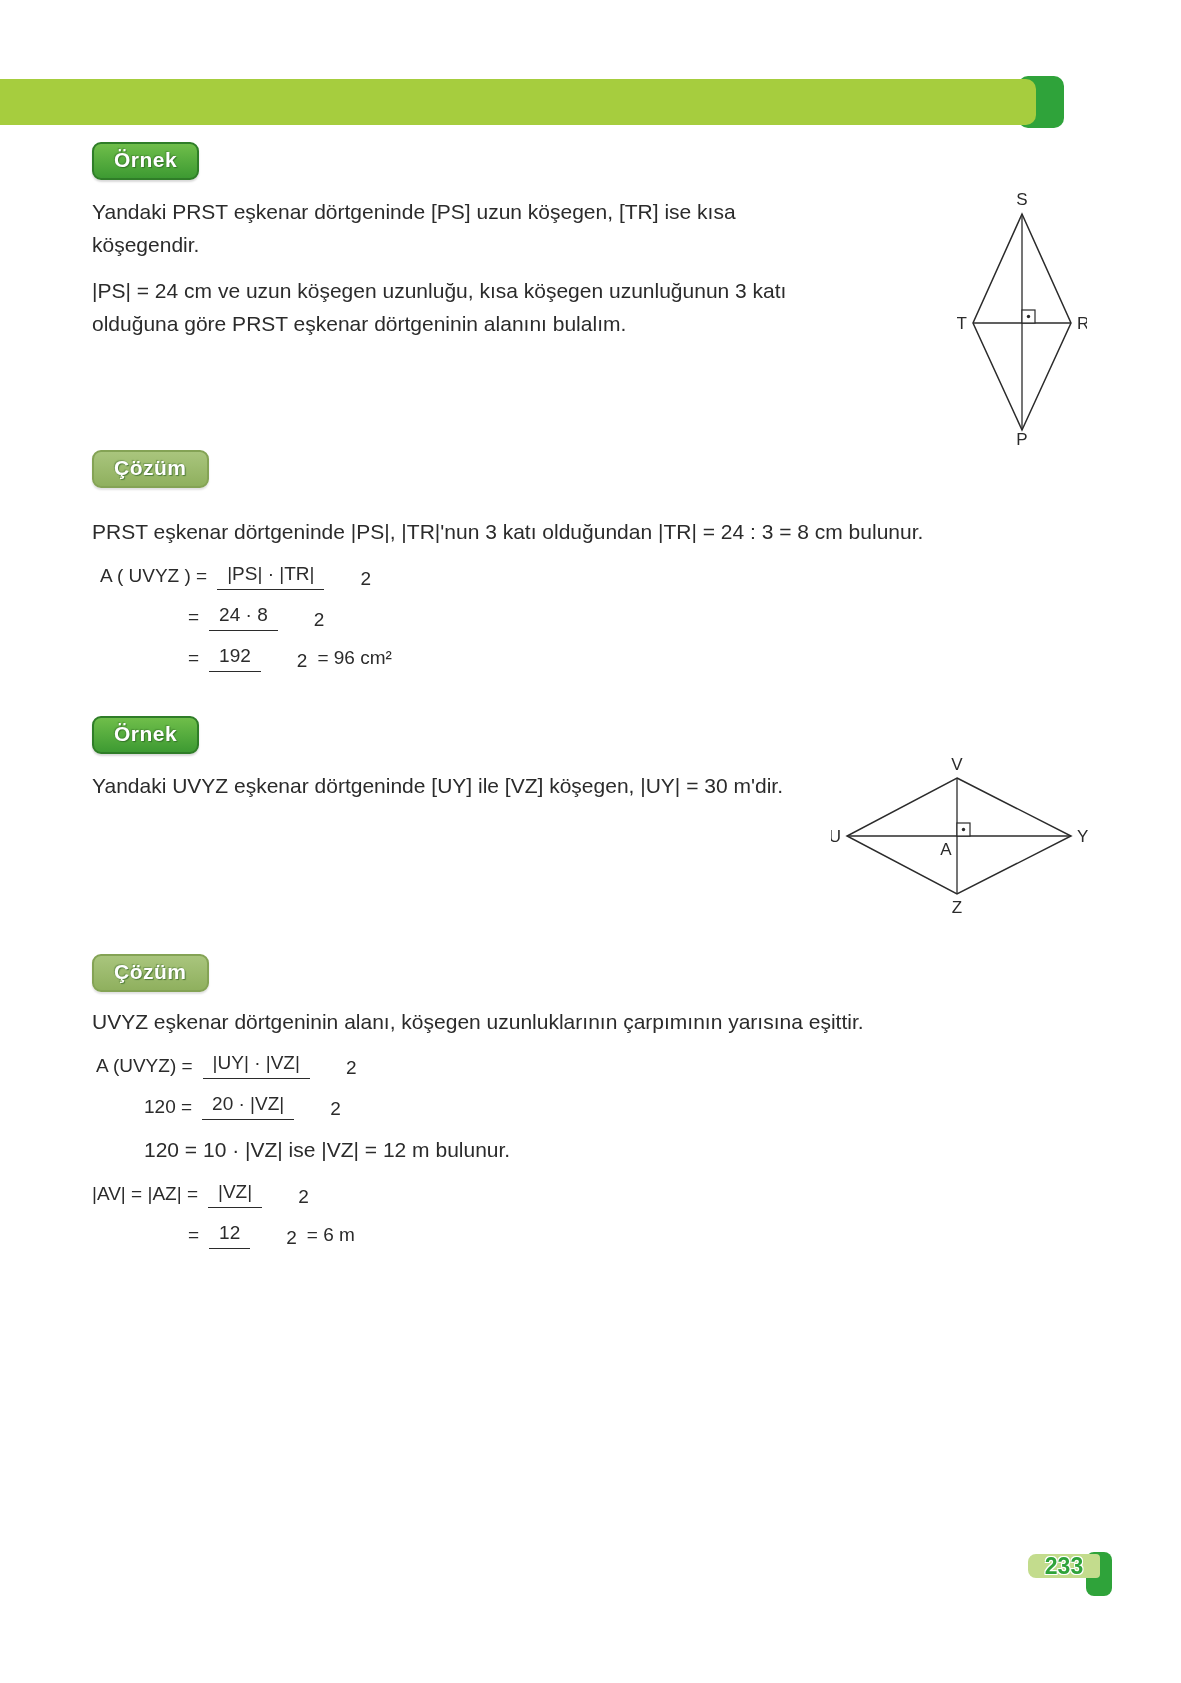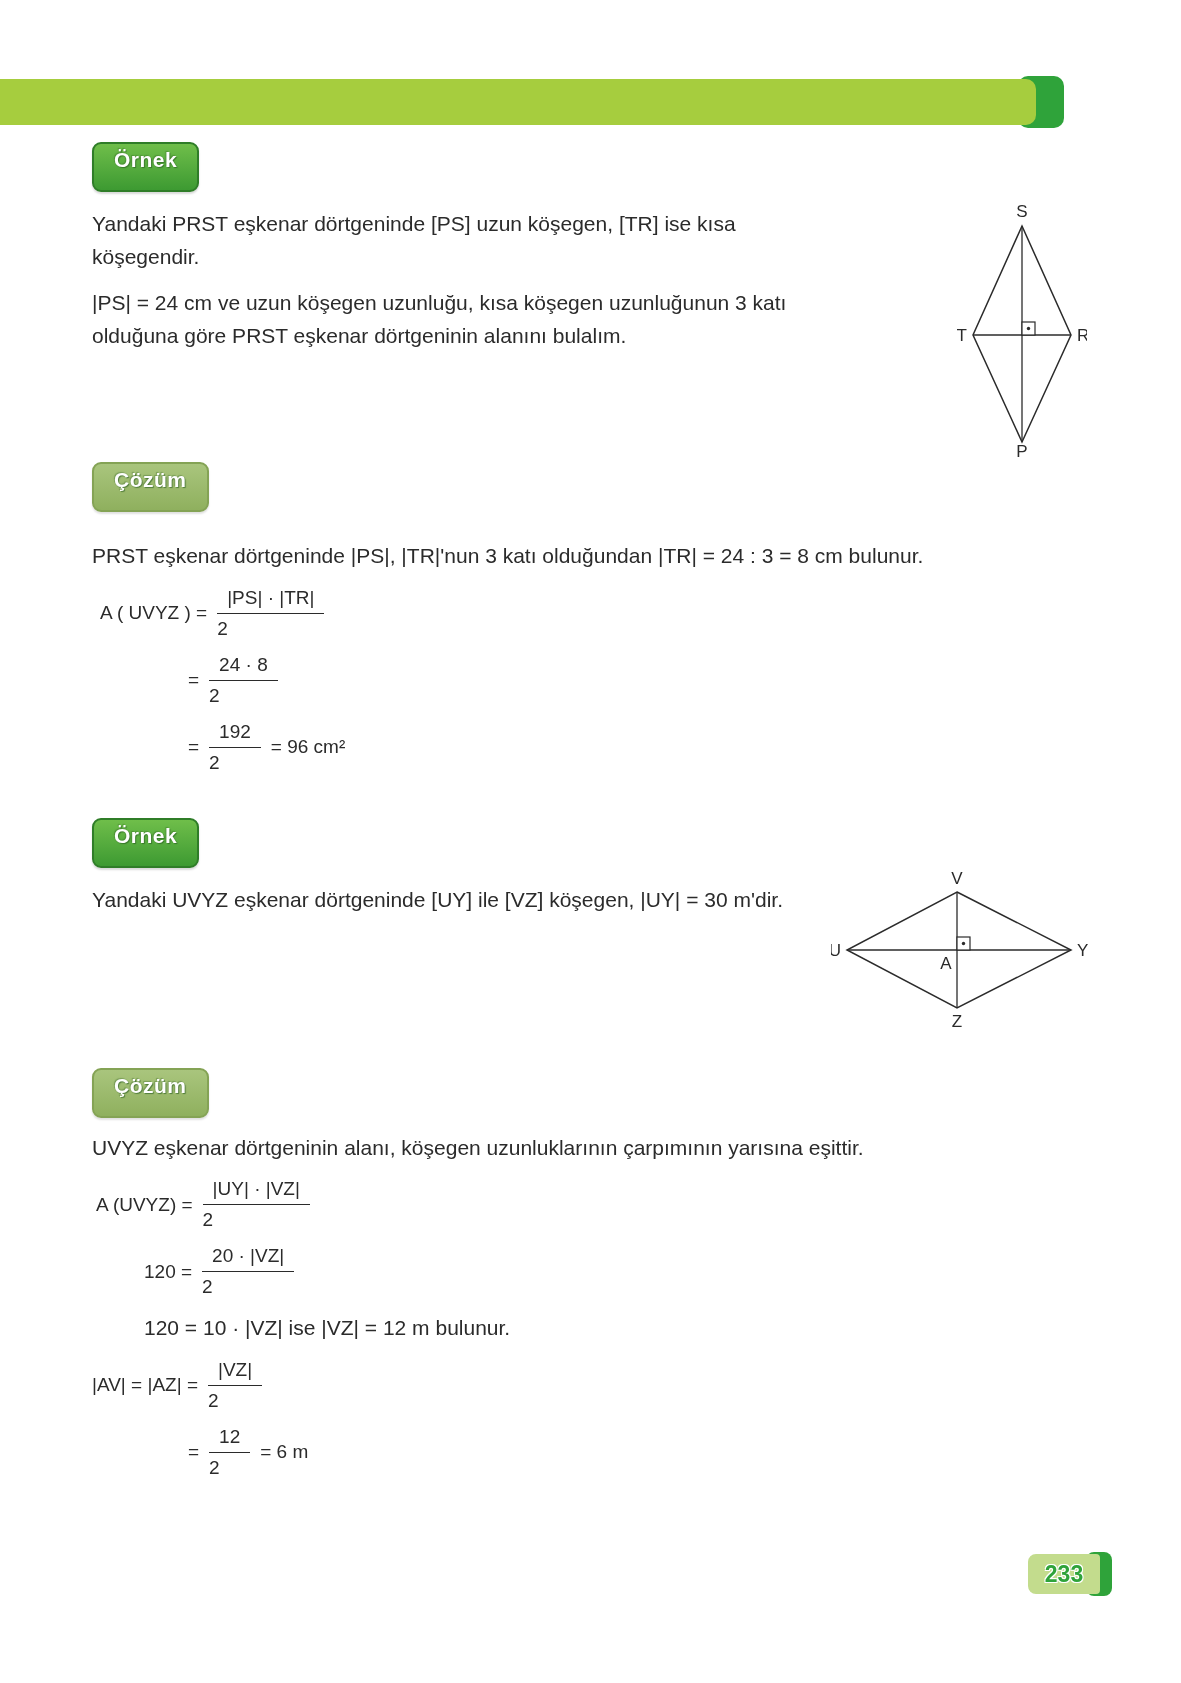--- a/index.html
+++ b/index.html
@@ -10,21 +10,21 @@
   
   .top-bar { position:absolute; top:76px; left:0; width:1064px; height:52px; }
   .top-bar-tab { position:absolute; right:0; top:0; width:46px; height:52px;
                  background:var(--dark-green,#2fa33a); border-radius:10px; }
   .top-bar-main { position:absolute; left:0; top:3px; width:1036px; height:46px;
                   background:var(--bar-green,#a6cd3e); border-radius:0 10px 10px 0; }
 
   .content { position:relative; padding:142px 86px 0 92px; }
 
   
-  .badge { display:inline-block; padding:4px 20px 18px; border-radius:9px; color:#fff;
+  .badge { display:inline-block; padding:4px 20px 6px; border-radius:9px; color:#fff;
            font-weight:bold; font-size:21px; letter-spacing:.5px;
            text-shadow:1px 1px 1px rgba(40,90,30,.65), -1px -1px 1px rgba(40,90,30,.35); }
   .badge.ornek { background:linear-gradient(#6fbe4a,#3d9a32); border:2px solid #2f7d28;
                  box-shadow:0 2px 2px rgba(0,0,0,.15); }
   .badge.cozum { background:linear-gradient(#a9c57d,#8fb05e); border:2px solid #84a355;
                  box-shadow:0 2px 2px rgba(0,0,0,.12); }
 
   .txt { font-size:21px; line-height:1.55; }
   p.txt { margin-bottom:14px; }
 
@@ -35,36 +35,36 @@
   figure.diagram { flex:0 0 auto; }
   .d1 { margin-right:8px; margin-top:-6px; }
   .d2 { margin-right:4px; margin-top:-14px; }
   svg text { font-family:"Liberation Sans",sans-serif; font-size:17px; fill:#2b2b2b; }
 
   
   .eqblock { margin-top:10px; }
   .eqrow { display:flex; align-items:center; font-size:19px; margin:8px 0 14px; }
   .eqrow .lhs { margin-right:10px; white-space:nowrap; }
   .eqrow .rhs { margin-left:10px; white-space:nowrap; }
-  .frac { display:inline-flex; flex-direction:column; align-items:flex-start; vertical-align:middle; }
+  .frac { display:inline-flex; align-items:flex-end; vertical-align:middle;gap:36px; }
   .frac .num { padding:0 10px 4px; border-bottom:1.7px solid #2b2b2b; white-space:nowrap; }
   .frac .den { padding-top:4px; white-space:nowrap; }
 
   .ml1 { margin-left:8px; }    
   .ml2 { margin-left:96px; }   
   .ml3 { margin-left:4px; }
   .ml4 { margin-left:52px; }
   .mt-section { margin-top:44px; }
   .mt-cozum { margin-top:34px; }
 
   
   .page-badge { position:absolute; top:1552px; left:1028px; width:84px; height:44px; }
   .page-badge-tab { position:absolute; right:0; top:0; width:26px; height:44px;
                     background:var(--dark-green,#2fa33a); border-radius:8px; }
-  .page-badge-main { position:absolute; left:0; top:2px; width:72px; height:40px;
+  .page-badge-main { position:absolute; left:0; top:2px; width:72px; height:24px;
                      background:var(--pale-green,#c3dc8d); border-radius:8px 4px 4px 8px;
                      display:flex; align-items:center; justify-content:center; }
   .page-badge-main span { font-size:23px; font-weight:bold; color:var(--dark-green,#2fa33a);
                      text-shadow:-1px -1px 0 #fff, 1px -1px 0 #fff, -1px 1px 0 #fff, 1px 1px 0 #fff; }
 </style>
 </head>
 <body>
 
 <div class="page">
 

